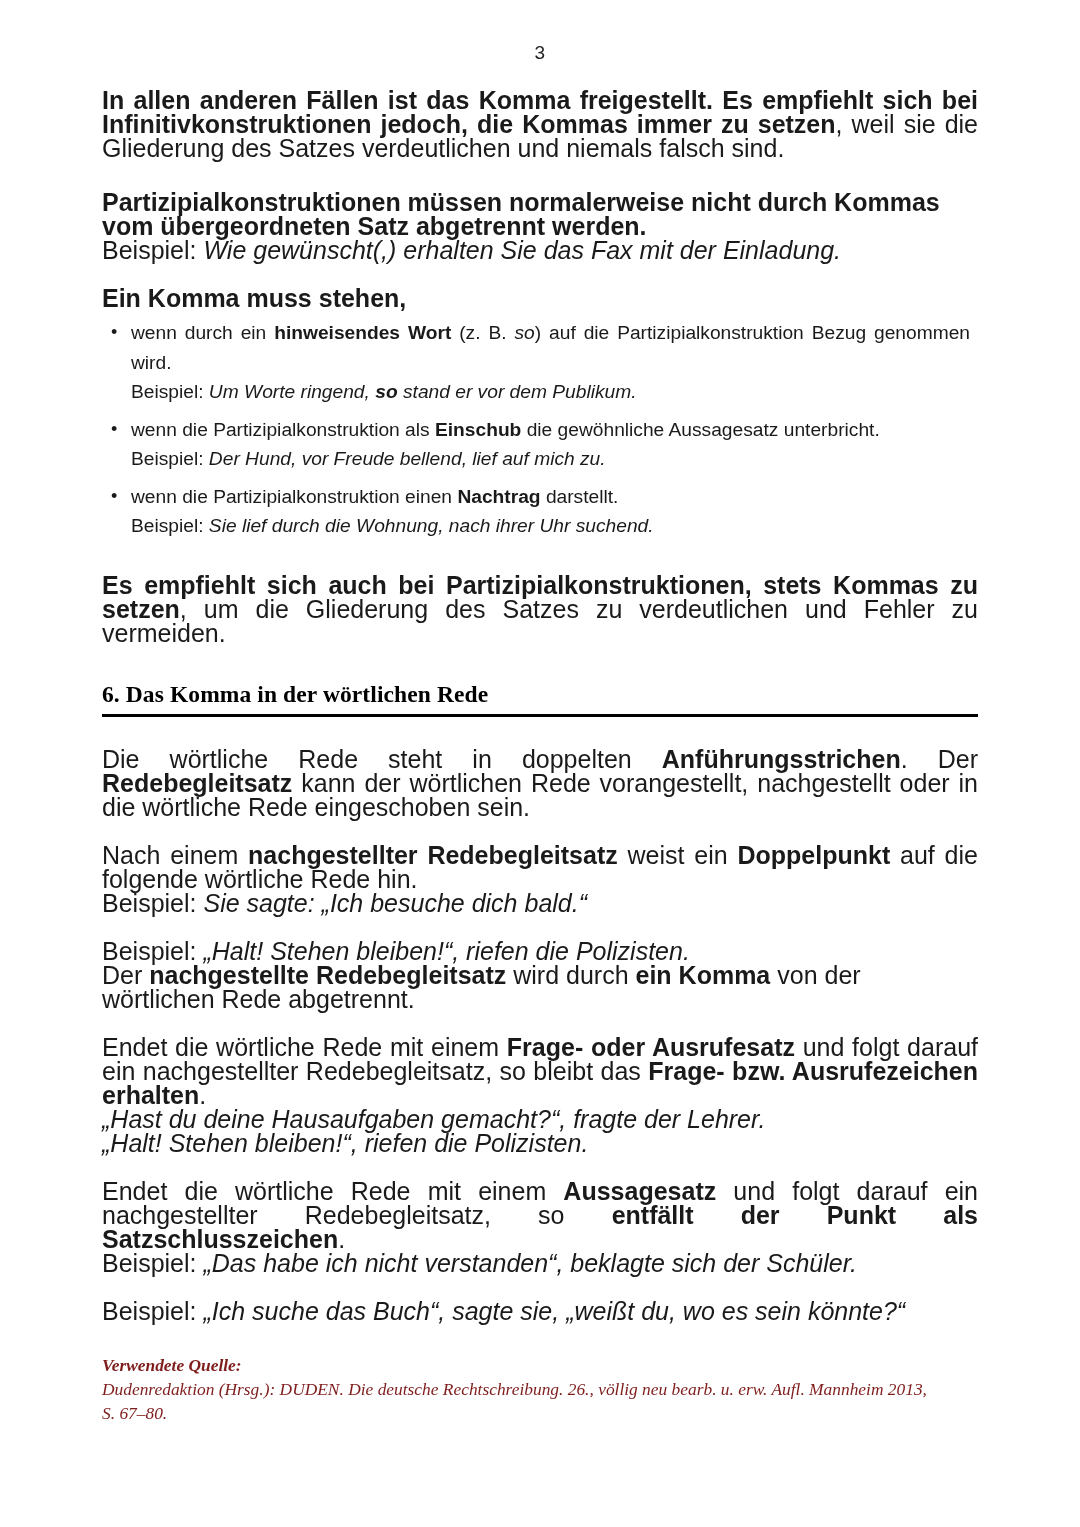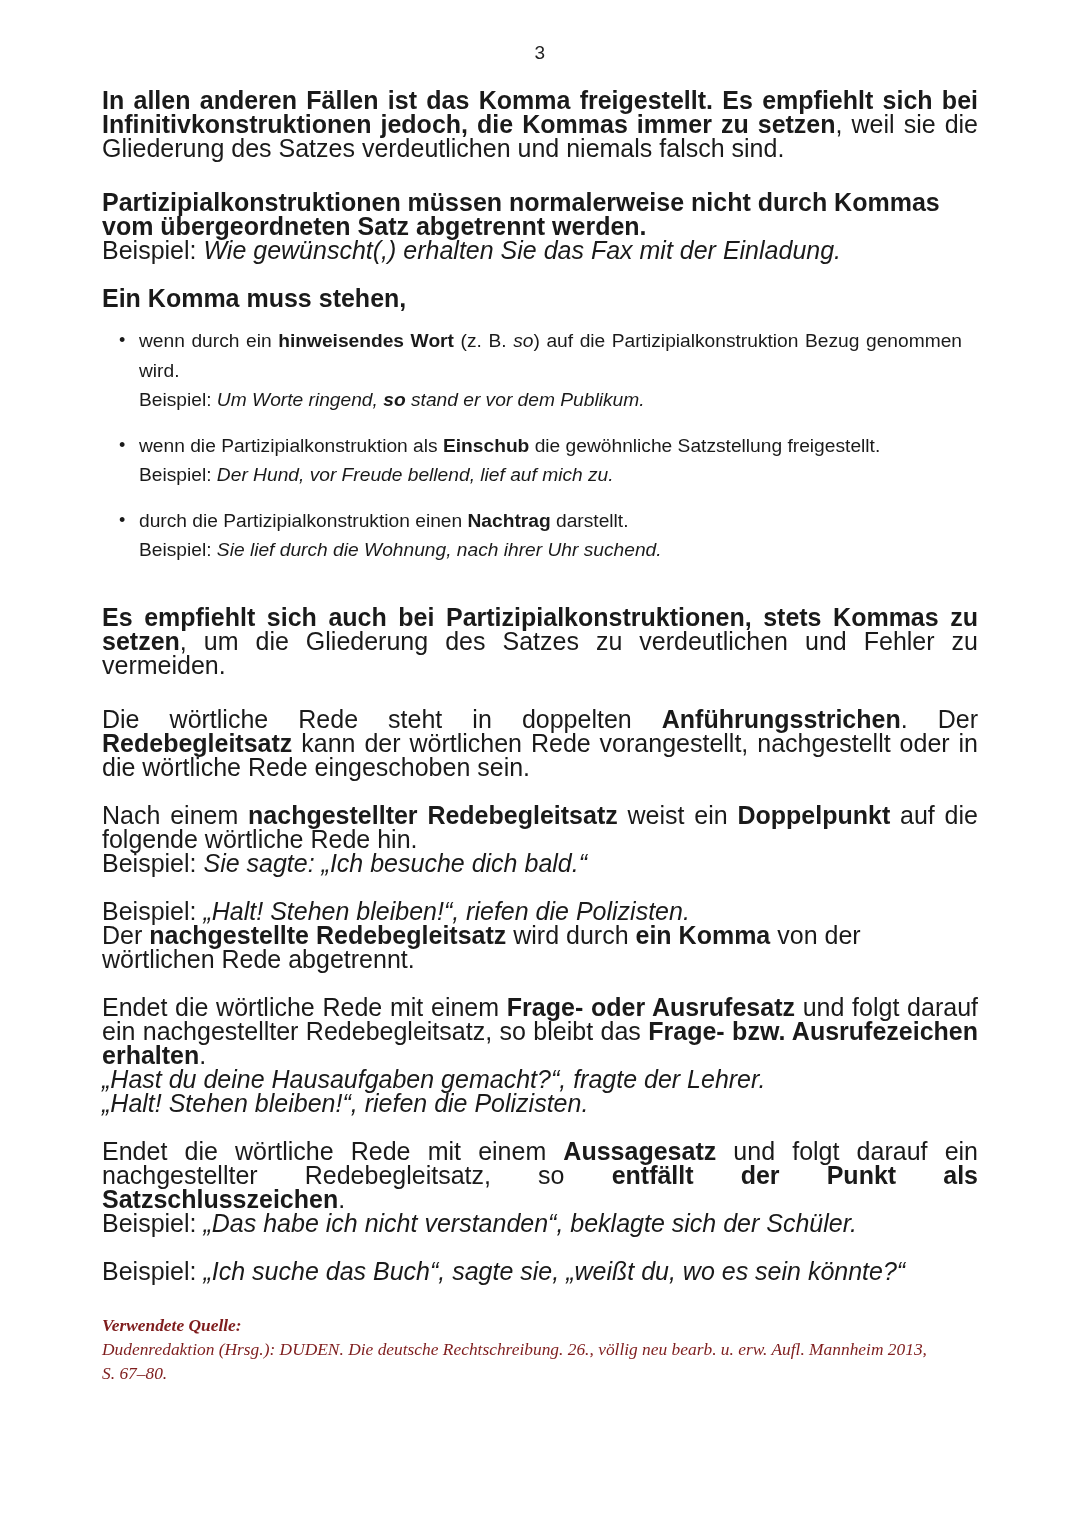--- a/index.html
+++ b/index.html
@@ -93,21 +93,21 @@
     list-style: none;
     margin: 0;
     padding: 0;
   }
   ul.bullets > li {
     position: relative;
     padding-left: 21px;
     font-size: 19.2px;
     line-height: 29.5px;
     text-align: left;
-    margin: 16px;
+    margin: 8px;
   }
   ul.bullets > li::before {
     content: "\2022";
     position: absolute;
     left: 1px;
     top: 0;
     font-size: 18px;
     line-height: 29.5px;
     color: #1a1a1a;
   }
@@ -157,35 +157,39 @@
     <p class="para left"><b>Ein Komma muss stehen,</b></p>
 
     <ul class="bullets">
 
       <li>
         <span class="bullet-main"><span>wenn durch ein </span><b>hinweisendes Wort</b><span> (z. B. </span><i>so</i><span>) auf die Partizipialkonstruktion Bezug genommen wird.</span></span>
         <span class="bullet-example"><span>Beispiel: </span><i><span>Um Worte ringend, </span><span class="bi">so</span><span> stand er vor dem Publikum.</span></i></span>
       </li>
 
       <li>
-        <span class="bullet-main"><span>wenn die Partizipialkonstruktion als </span><b>Einschub</b><span> die gewöhnliche Satzstellung freigestellt.</span></span>
+        <span class="bullet-main"><span>wenn die Partizipialkonstruktion als </span><b>Einschub</b><span> die gewöhnliche Aussagesatz unterbricht.</span></span>
         <span class="bullet-example"><span>Beispiel: </span><i>Der Hund, vor Freude bellend, lief auf mich zu.</i></span>
       </li>
 
       <li>
-        <span class="bullet-main"><span>durch die Partizipialkonstruktion einen </span><b>Nachtrag</b><span> darstellt.</span></span>
+        <span class="bullet-main"><span>wenn die Partizipialkonstruktion einen </span><b>Nachtrag</b><span> darstellt.</span></span>
         <span class="bullet-example"><span>Beispiel: </span><i>Sie lief durch die Wohnung, nach ihrer Uhr suchend.</i></span>
       </li>
 
     </ul>
 
     <div class="gap-md"></div>
 
     <p class="para"><b>Es empfiehlt sich auch bei Partizipialkonstruktionen, stets Kommas zu setzen</b><span>, um die Gliederung des Satzes zu verdeutlichen und Fehler zu vermeiden.</span></p>
 
+    <div class="section-block">
+      <div class="section-heading">6. Das Komma in der wörtlichen Rede</div>
+      <hr class="section-rule">
+    </div>
 
     <div class="gap-lg"></div>
 
     <p class="para"><span>Die wörtliche Rede steht in doppelten </span><b>Anführungsstrichen</b><span>. Der </span><b>Redebegleitsatz</b><span> kann der wörtlichen Rede vorangestellt, nachgestellt oder in die wörtliche Rede eingeschoben sein.</span></p>
 
     <div class="gap-md"></div>
 
     <p class="para"><span>Nach einem </span><b>nachgestellter Redebegleitsatz</b><span> weist ein </span><b>Doppelpunkt</b><span> auf die folgende wörtliche Rede hin.</span></p>
     <p class="para left"><span>Beispiel: </span><i>Sie sagte: „Ich besuche dich bald.“</i></p>
 

